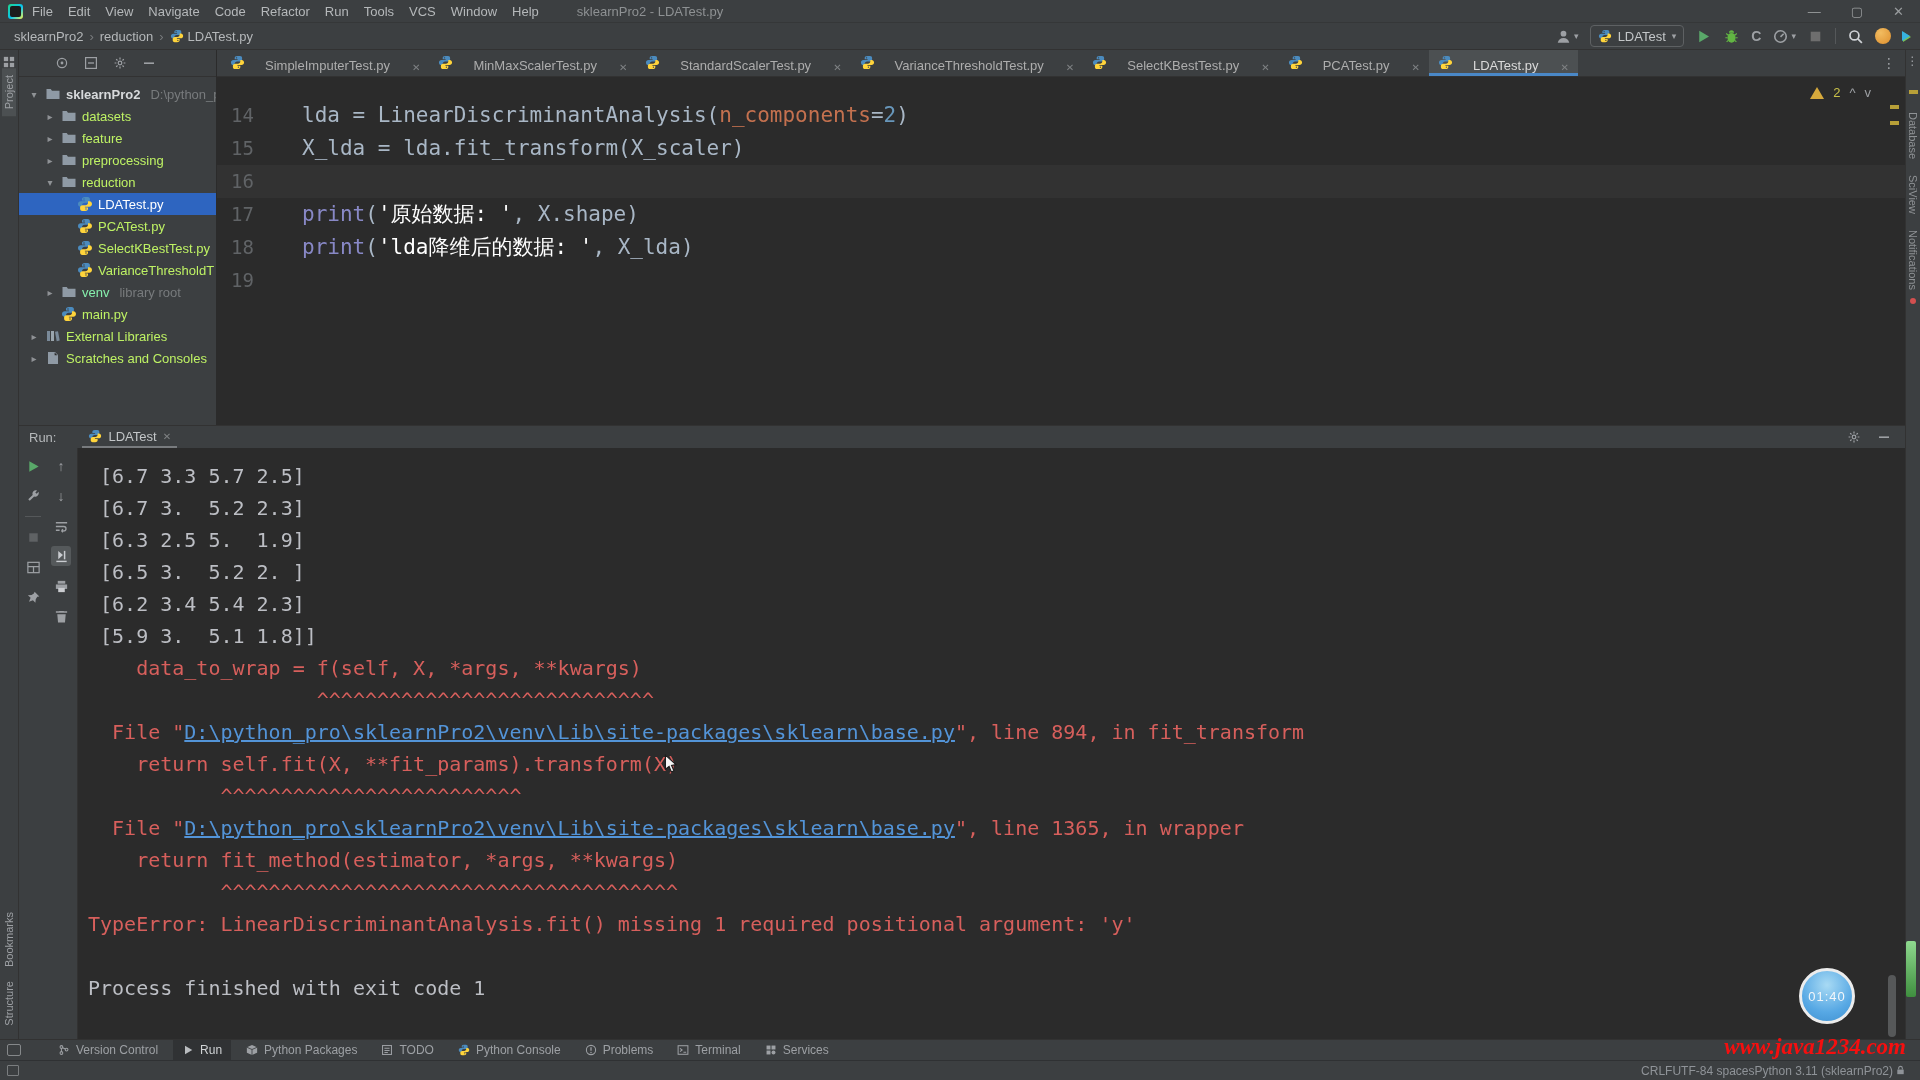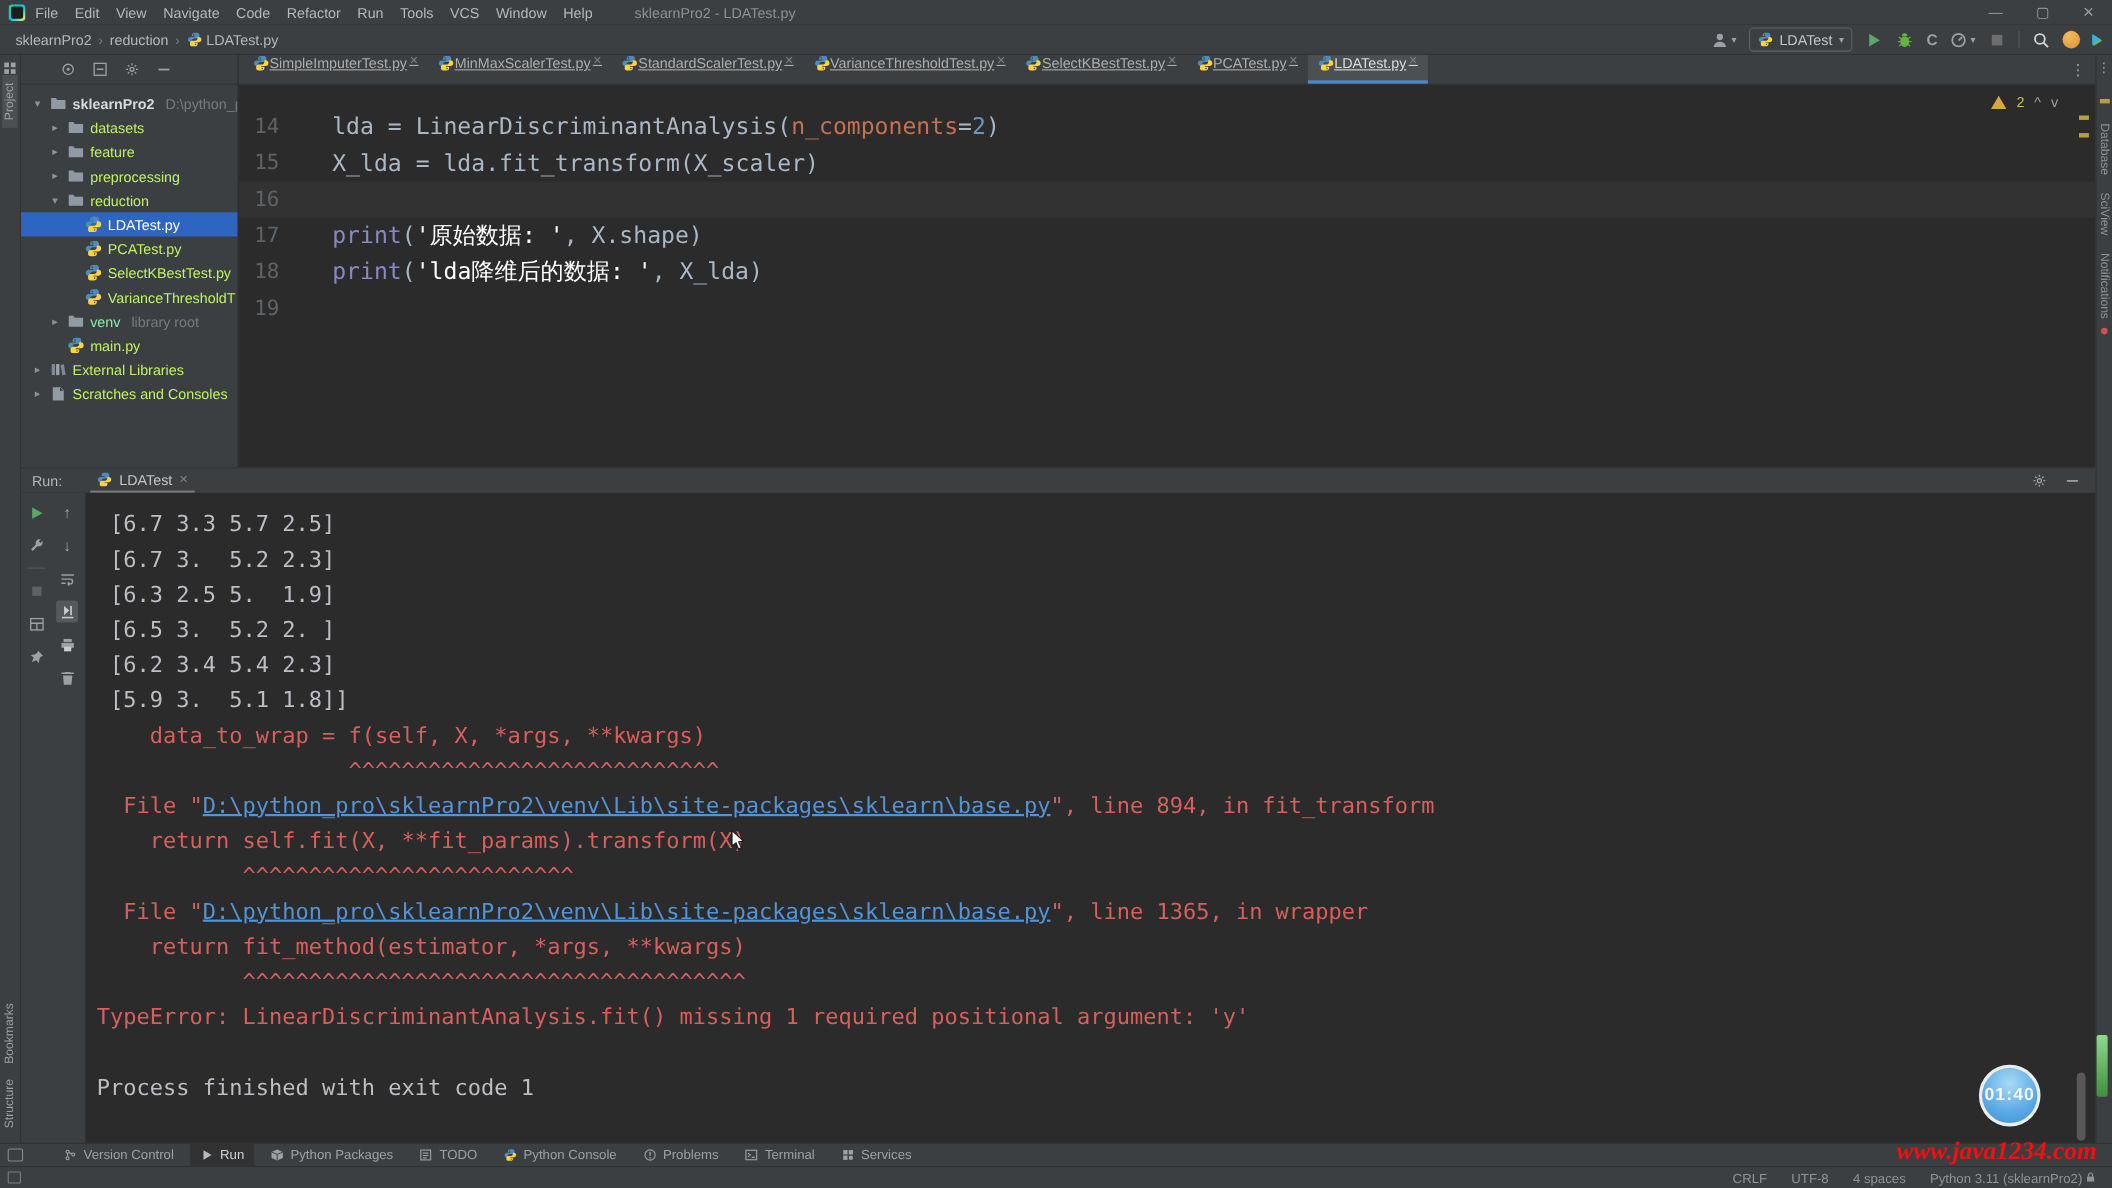--- a/index.html
+++ b/index.html
@@ -60,21 +60,21 @@
   .tic svg{width:16px;height:16px;}
   .tlabel{color:#bef264;}
   .trow.sel .tlabel{color:#fff;}
   .tlabel.bold{font-weight:bold;color:#d8dadc;}
   .tlabel.venv{color:#86efac;}
   .tsub{color:#787b7d;margin-left:6px;overflow:hidden;}
 
   
   .editor-area{flex:1 1 auto;display:flex;flex-direction:column;min-width:0;background:#2b2b2b;}
   .tabbar{height:26px;background:#3c3f41;display:flex;align-items:stretch;padding-left:4px;border-bottom:1px solid #323232;flex:0 0 auto;}
-  .tab{display:flex;align-items:flex-start;gap:0;padding:0 9px;color:#adadad;border-bottom:3px solid transparent;box-sizing:border-box;cursor:default;white-space:nowrap;text-decoration:underline;}
+  .tab{display:flex;align-items:flex-end;gap:20px;padding:0 9px;color:#adadad;border-bottom:3px solid transparent;box-sizing:border-box;cursor:default;white-space:nowrap;}
   .tab svg{width:15px;height:15px;}
   .tab.active{background:#4c5052;color:#dadada;border-bottom-color:#4a88c7;}
   .tab-close{color:#7f8284;font-size:10px;margin-left:2px;}
   .tab-kebab{margin-left:auto;color:#9da0a4;display:flex;align-items:center;padding:0 8px;font-size:14px;letter-spacing:1px;}
   .editor-content{flex:1 1 auto;position:relative;overflow:hidden;font-family:"DejaVu Sans Mono","Liberation Mono",monospace;}
   #editor-lines{padding-top:22px;}
   .erow{display:flex;height:33px;line-height:33px;}
   .erow.cur{background:#323232;align-items:center;}
   .lno{width:85px;flex:0 0 auto;text-align:right;padding-right:48px;box-sizing:border-box;color:#606366;font-size:19px;}
   .ecode{font-size:21px;white-space:pre;}
@@ -99,37 +99,37 @@
   .rt-ic{width:20px;height:20px;display:flex;align-items:center;justify-content:center;border-radius:3px;}
   .rt-ic svg{width:15px;height:15px;}
   .rt-ic.sel{background:#55595b;}
   .rt-sep{width:16px;height:1px;background:#55585a;}
   .rt-arrow{color:#9da0a4;font-size:14px;}
   .console{flex:1 1 auto;position:relative;overflow:hidden;}
   #console-pre{margin:0;padding:12px 0 0 10px;font-family:"DejaVu Sans Mono","Liberation Mono",monospace;font-size:20px;line-height:32px;white-space:pre;}
   .ck-w{color:#bcbec4}.ck-e{color:#d75f5c}.ck-l{color:#5394d8;text-decoration:underline;cursor:pointer;}
 
   
-  .timer-badge{position:absolute;left:1799px;top:968px;width:56px;height:56px;border-radius:50%;border:3px solid #ececec;box-sizing:border-box;background:radial-gradient(circle at 50% 28%,#a8daf4,#57a8e4 62%,#3f90d0);display:flex;align-items:center;justify-content:center;color:#f2f6fa;font-weight:bold;font-size:16px;letter-spacing:1px;}
+  .timer-badge{position:absolute;left:1799px;top:968px;width:56px;height:56px;border-radius:50%;border:3px solid #ececec;box-sizing:border-box;background:radial-gradient(circle at 50% 28%,#a8daf4,#57a8e4 62%,#3f90d0);display:flex;align-items:center;justify-content:center;color:#f2f6fa;font-weight:normal;font-size:13px;letter-spacing:1px;}
   .mouse-cursor{position:absolute;left:664px;top:754px;}
   .console-thumb{position:absolute;left:1888px;top:975px;width:8px;height:62px;background:#565859;border-radius:4px;}
   .green-mark{position:absolute;left:1906px;top:941px;width:10px;height:56px;border-radius:2px;background:linear-gradient(#8fd98f,#3f8f3f);}
   .yellow-dash{position:absolute;left:1895px;width:9px;height:4px;background:#b8a038;}
 
   
   .bottombar{height:20px;background:#3c3f41;border-top:1px solid #323232;display:flex;align-items:center;flex:0 0 auto;font-size:12px;}
   .bb-corner{width:12px;height:10px;border:1px solid #85888a;border-radius:2px;margin-left:7px;}
   #bottom-items{display:flex;margin-left:28px;gap:6px;height:100%;}
   .bitem{display:flex;align-items:center;gap:6px;padding:0 9px;color:#9da0a4;cursor:default;}
   .bitem.active{background:#303234;color:#cfd2d4;}
   .bic{display:inline-flex;}
   .bic svg{width:12px;height:12px;}
   .statusbar{height:19px;background:#3c3f41;border-top:1px solid #2f3133;display:flex;align-items:center;flex:0 0 auto;font-size:12px;color:#8f9398;}
   .sb-left-ic{width:10px;height:9px;border:1px solid #7a7d7f;border-radius:1px;margin-left:7px;}
-  #status-items{margin-left:auto;display:flex;gap:22px;align-items:center;}
+  #status-items{margin-left:auto;display:flex;align-items:center;}
   .sitem{cursor:default;}
   .sb-lock{width:11px;height:11px;margin:0 14px 0 2px;}
   .watermark{position:absolute;right:14px;bottom:20px;font-family:"Liberation Serif","DejaVu Serif",serif;font-weight:bold;font-style:italic;font-size:23px;color:#f50f0f;z-index:20;}
 </style>
 </head>
 <body>
 
 <div class="app">
 
   <div class="titlebar">

